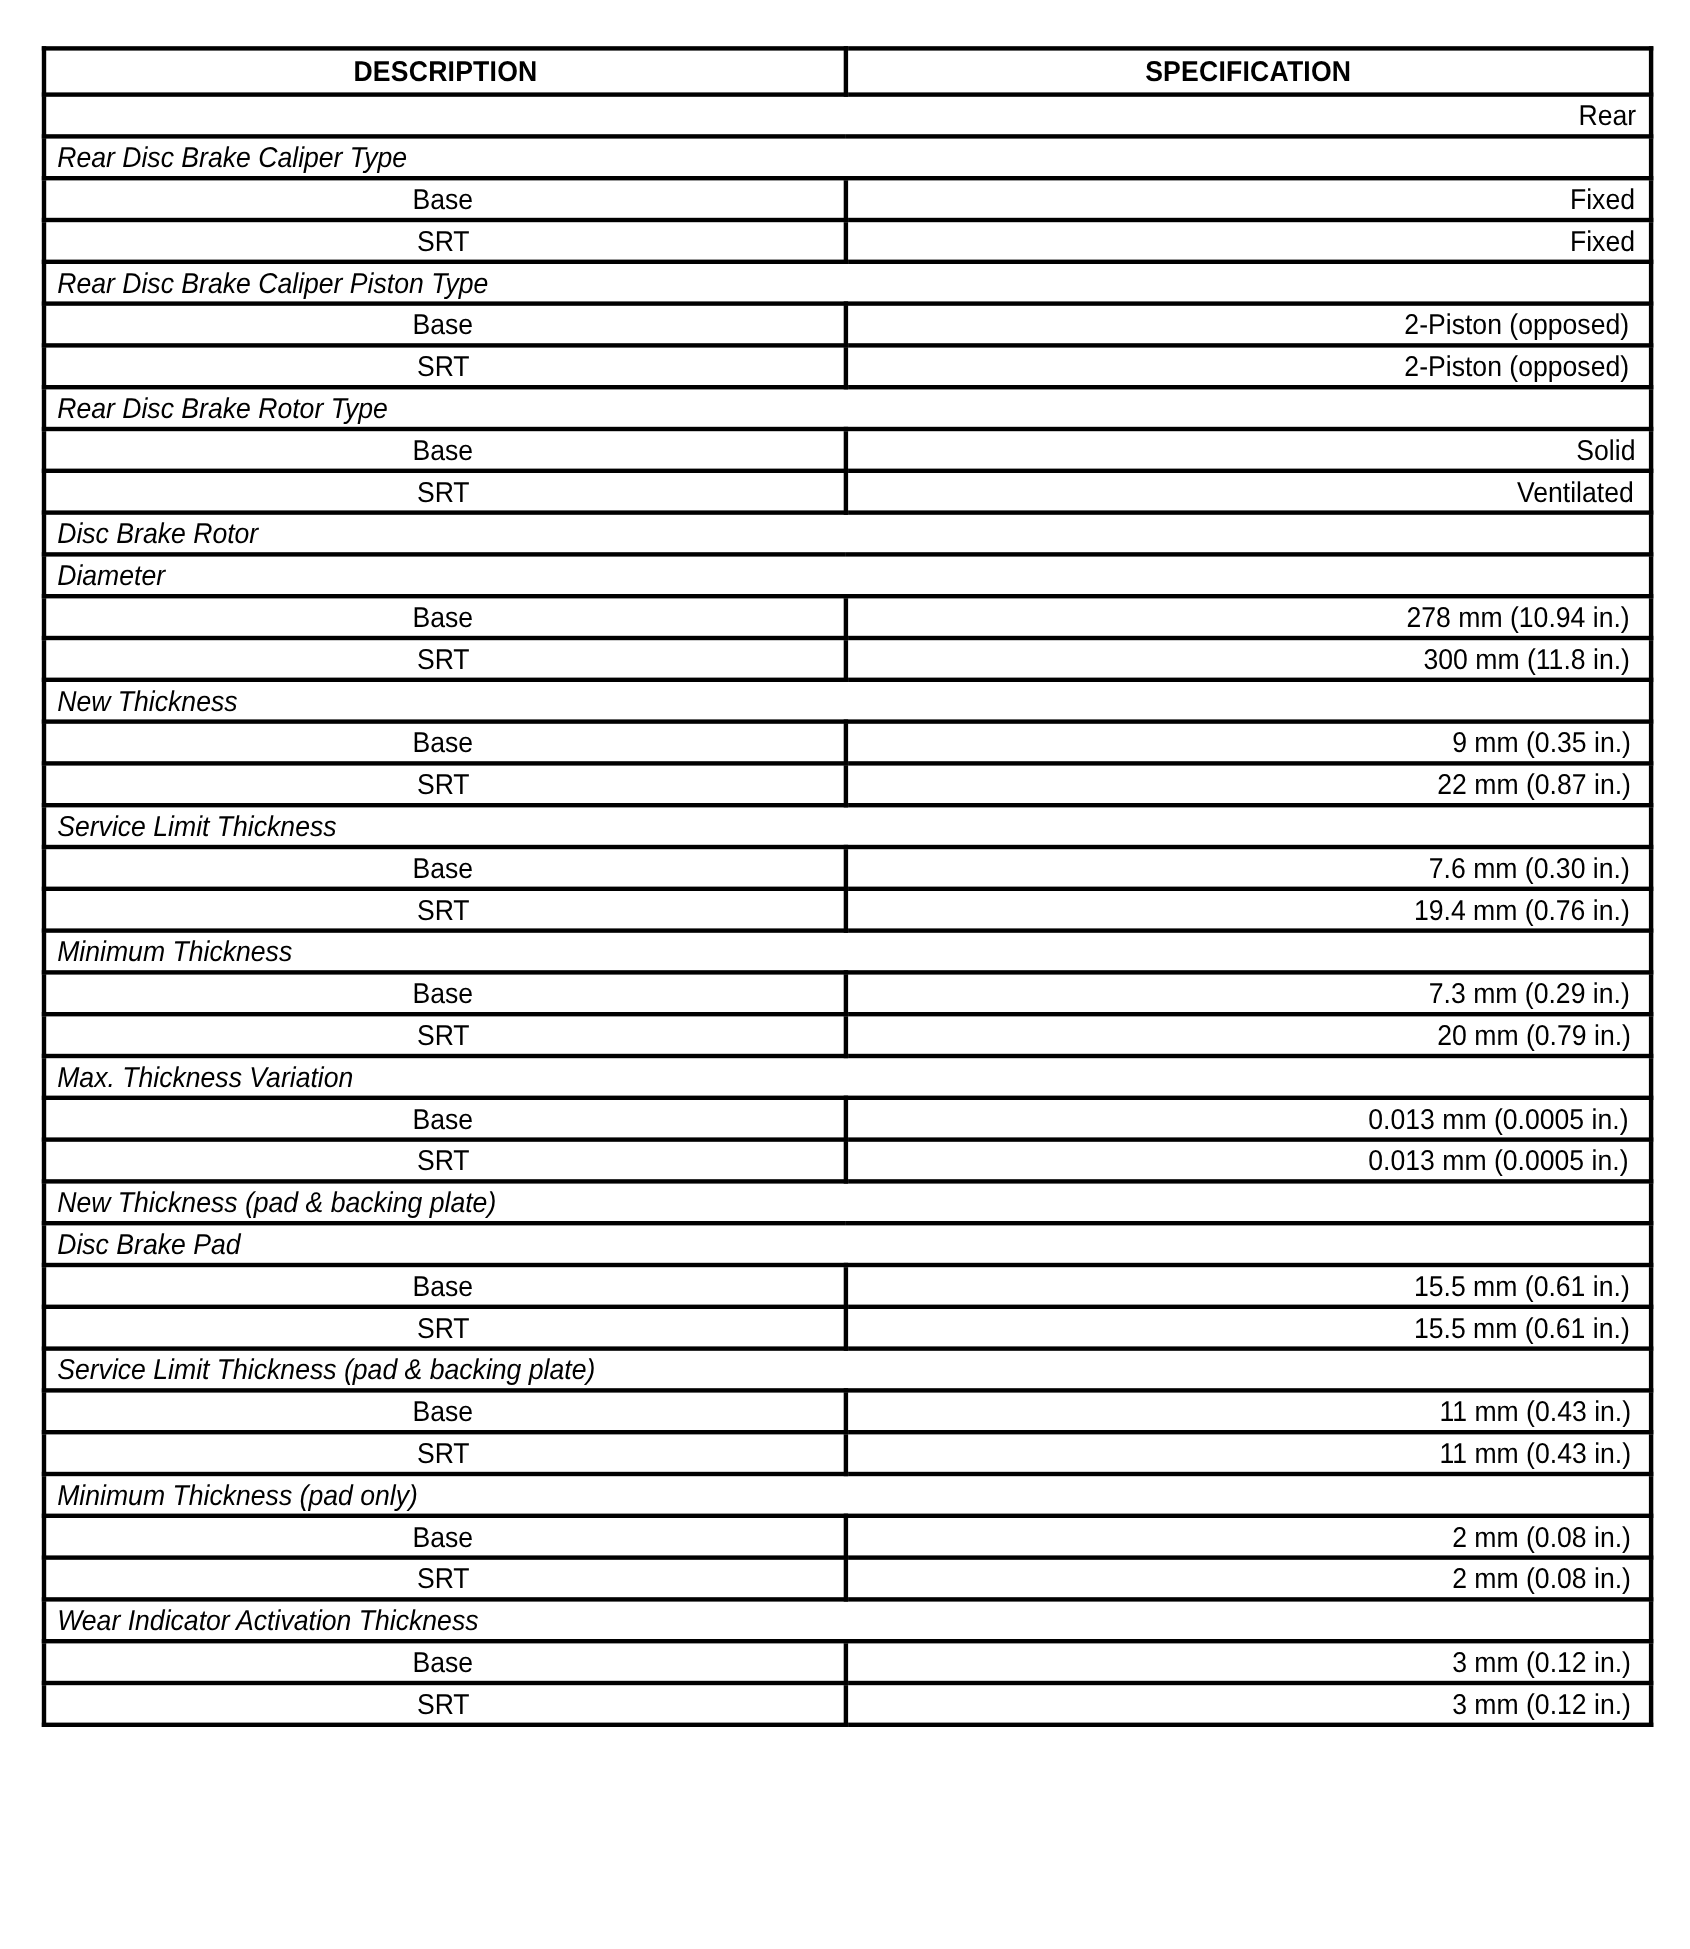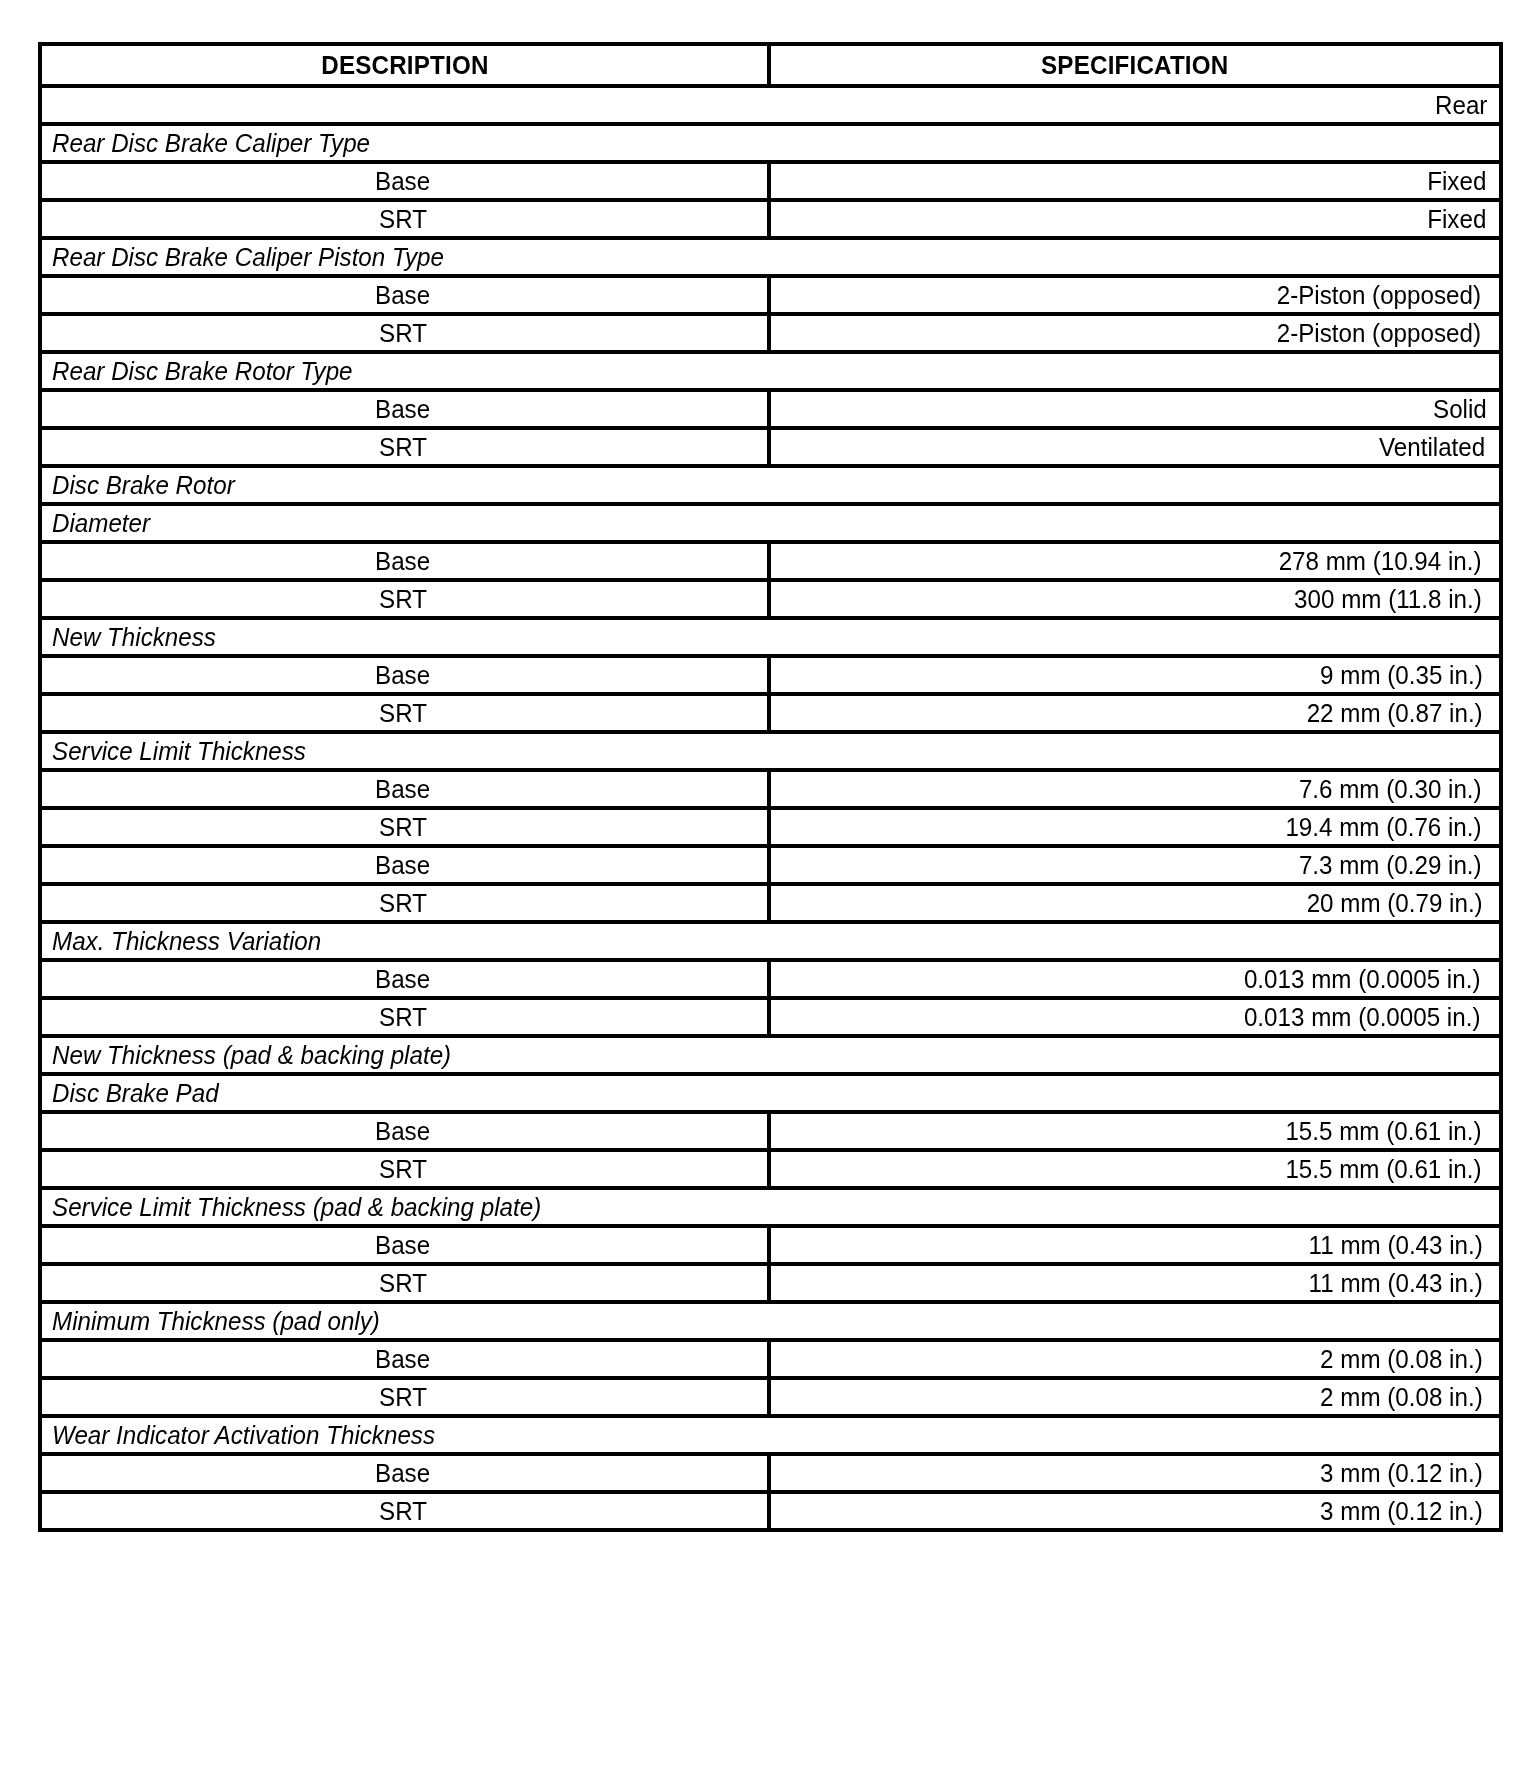--- a/index.html
+++ b/index.html
@@ -152,20 +152,23 @@
       </tr>
       <tr>
         <td class="desc"><span>Base</span></td>
         <td class="spec"><span>7.6 mm (0.30 in.)</span></td>
       </tr>
       <tr>
         <td class="desc"><span>SRT</span></td>
         <td class="spec"><span>19.4 mm (0.76 in.)</span></td>
       </tr>
       <tr>
+        <td colspan="2" class="section"><span>Minimum Thickness</span></td>
+      </tr>
+      <tr>
         <td class="desc"><span>Base</span></td>
         <td class="spec"><span>7.3 mm (0.29 in.)</span></td>
       </tr>
       <tr>
         <td class="desc"><span>SRT</span></td>
         <td class="spec"><span>20 mm (0.79 in.)</span></td>
       </tr>
       <tr>
         <td colspan="2" class="section"><span>Max. Thickness Variation</span></td>
       </tr>

